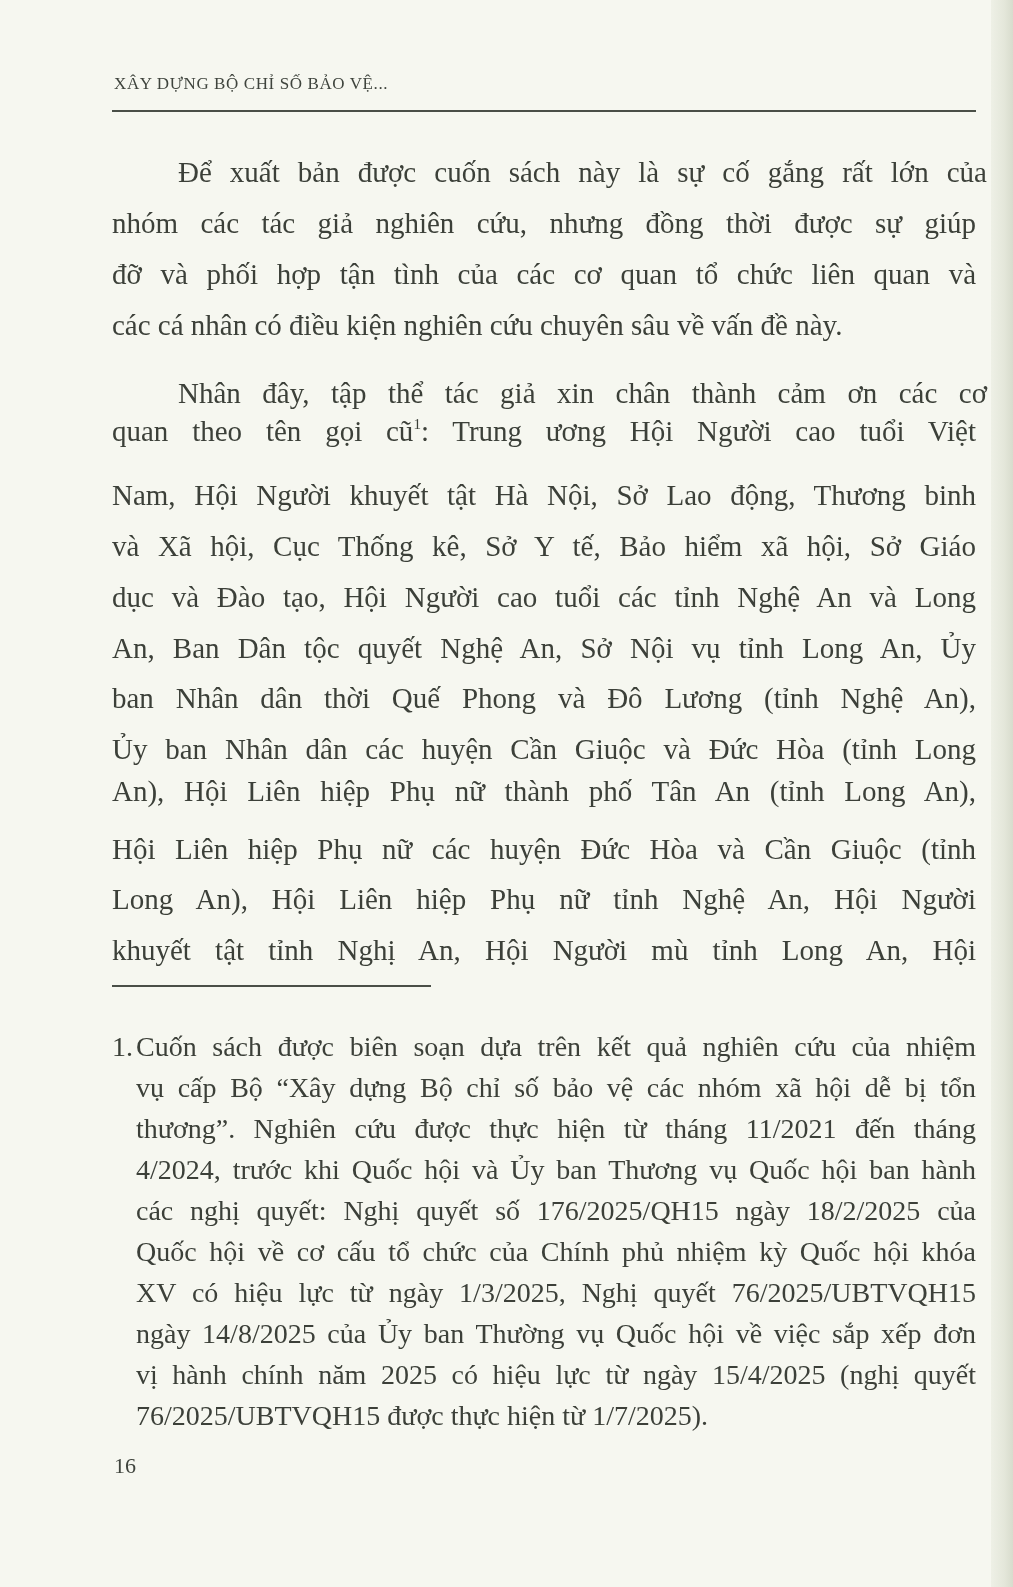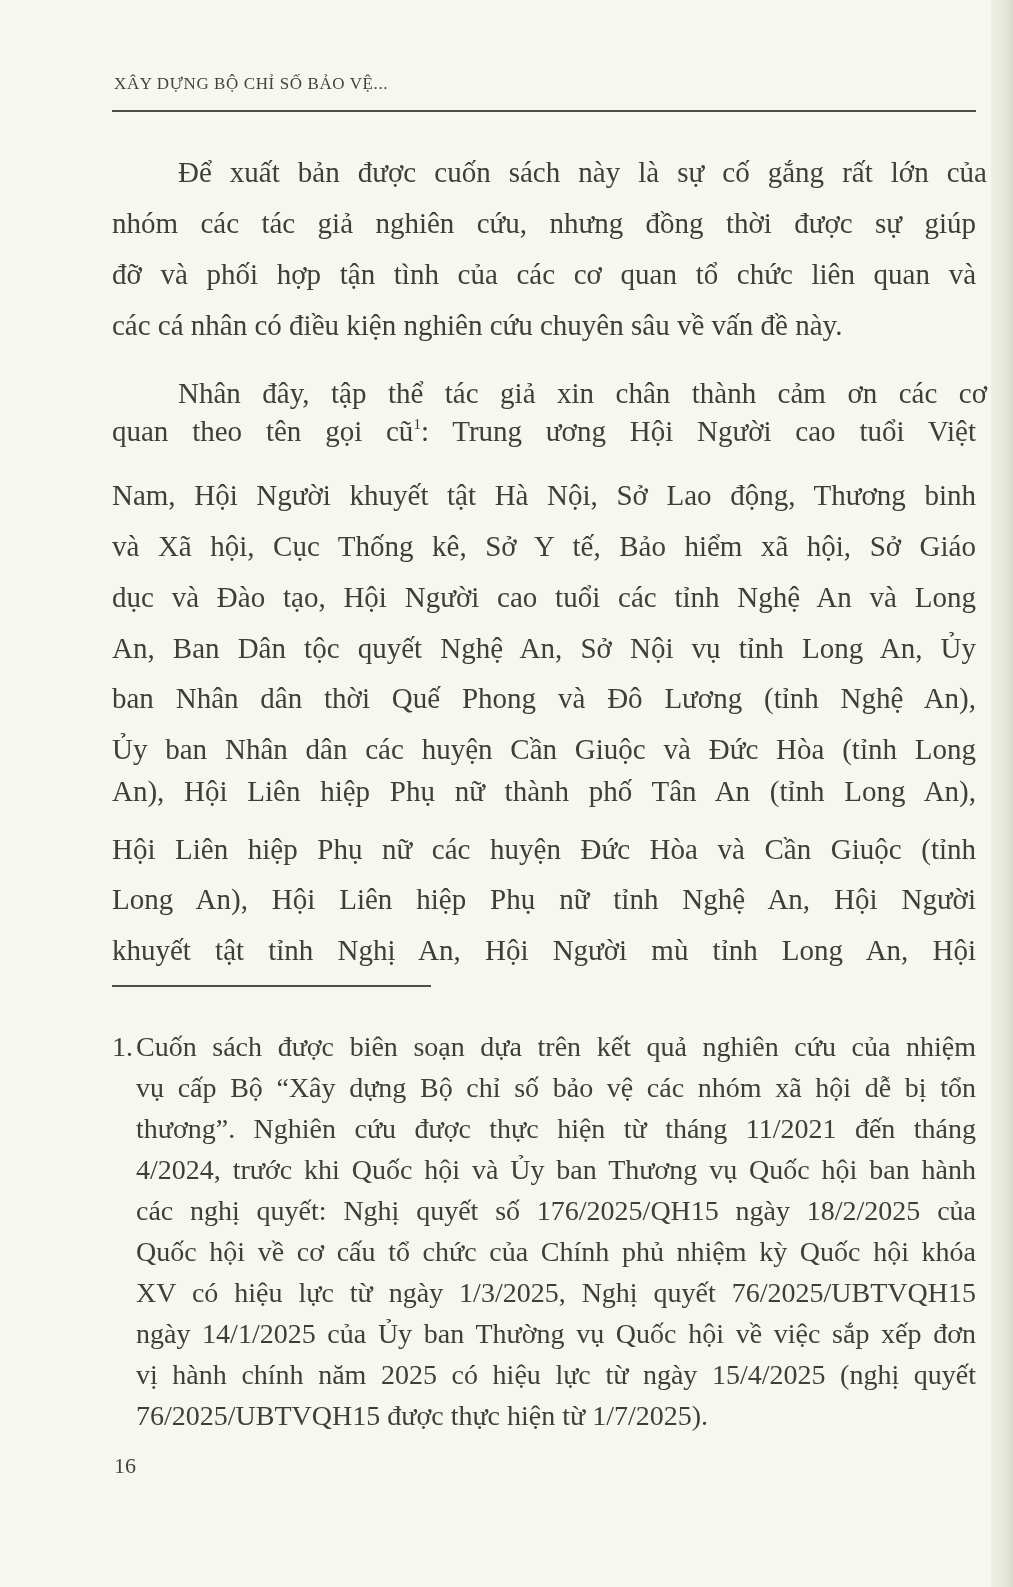--- a/index.html
+++ b/index.html
@@ -132,18 +132,18 @@
 
 <div class="fn-rule"></div>
 <div>
   <div class="fn-line first" style="top:1033px"><span class="fn-num">1.</span><span>Cuốn sách được biên soạn dựa trên kết quả nghiên cứu của nhiệm</span></div>
   <div class="fn-line" style="top:1074px">vụ cấp Bộ “Xây dựng Bộ chỉ số bảo vệ các nhóm xã hội dễ bị tổn</div>
   <div class="fn-line" style="top:1115px">thương”. Nghiên cứu được thực hiện từ tháng 11/2021 đến tháng</div>
   <div class="fn-line" style="top:1156px">4/2024, trước khi Quốc hội và Ủy ban Thương vụ Quốc hội ban hành</div>
   <div class="fn-line" style="top:1197px">các nghị quyết: Nghị quyết số 176/2025/QH15 ngày 18/2/2025 của</div>
   <div class="fn-line" style="top:1238px">Quốc hội về cơ cấu tổ chức của Chính phủ nhiệm kỳ Quốc hội khóa</div>
   <div class="fn-line" style="top:1279px">XV có hiệu lực từ ngày 1/3/2025,  Nghị quyết 76/2025/UBTVQH15</div>
-  <div class="fn-line" style="top:1320px">ngày 14/1/2025 của Ủy ban Thường vụ Quốc hội về việc sắp xếp đơn</div>
+  <div class="fn-line" style="top:1320px">ngày 14/8/2025 của Ủy ban Thường vụ Quốc hội về việc sắp xếp đơn</div>
   <div class="fn-line" style="top:1361px">vị hành chính năm 2025 có hiệu lực từ ngày 15/4/2025 (nghị quyết</div>
   <div class="fn-line last" style="top:1402px">76/2025/UBTVQH15 được thực hiện từ 1/7/2025).</div>
 </div>
 
 <div class="page-number">16</div>
 
 </body></html>

